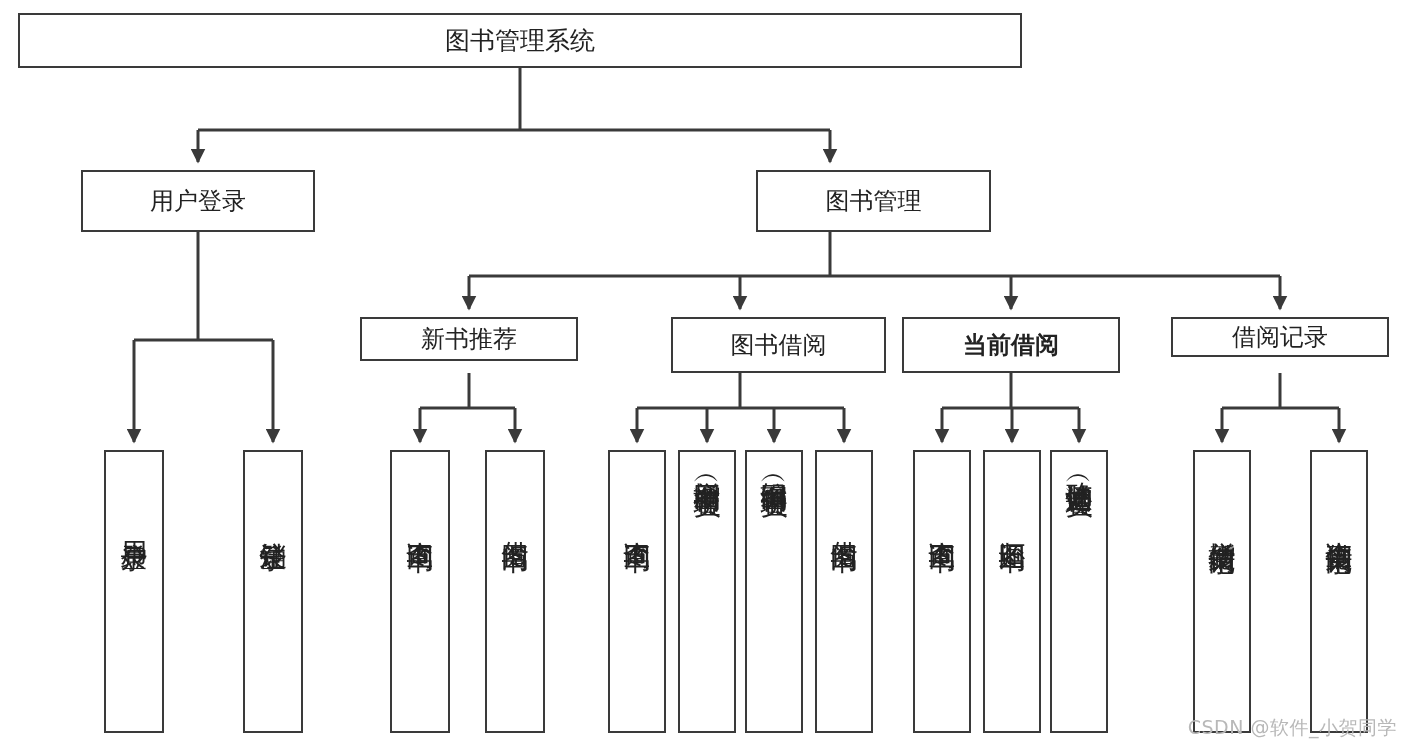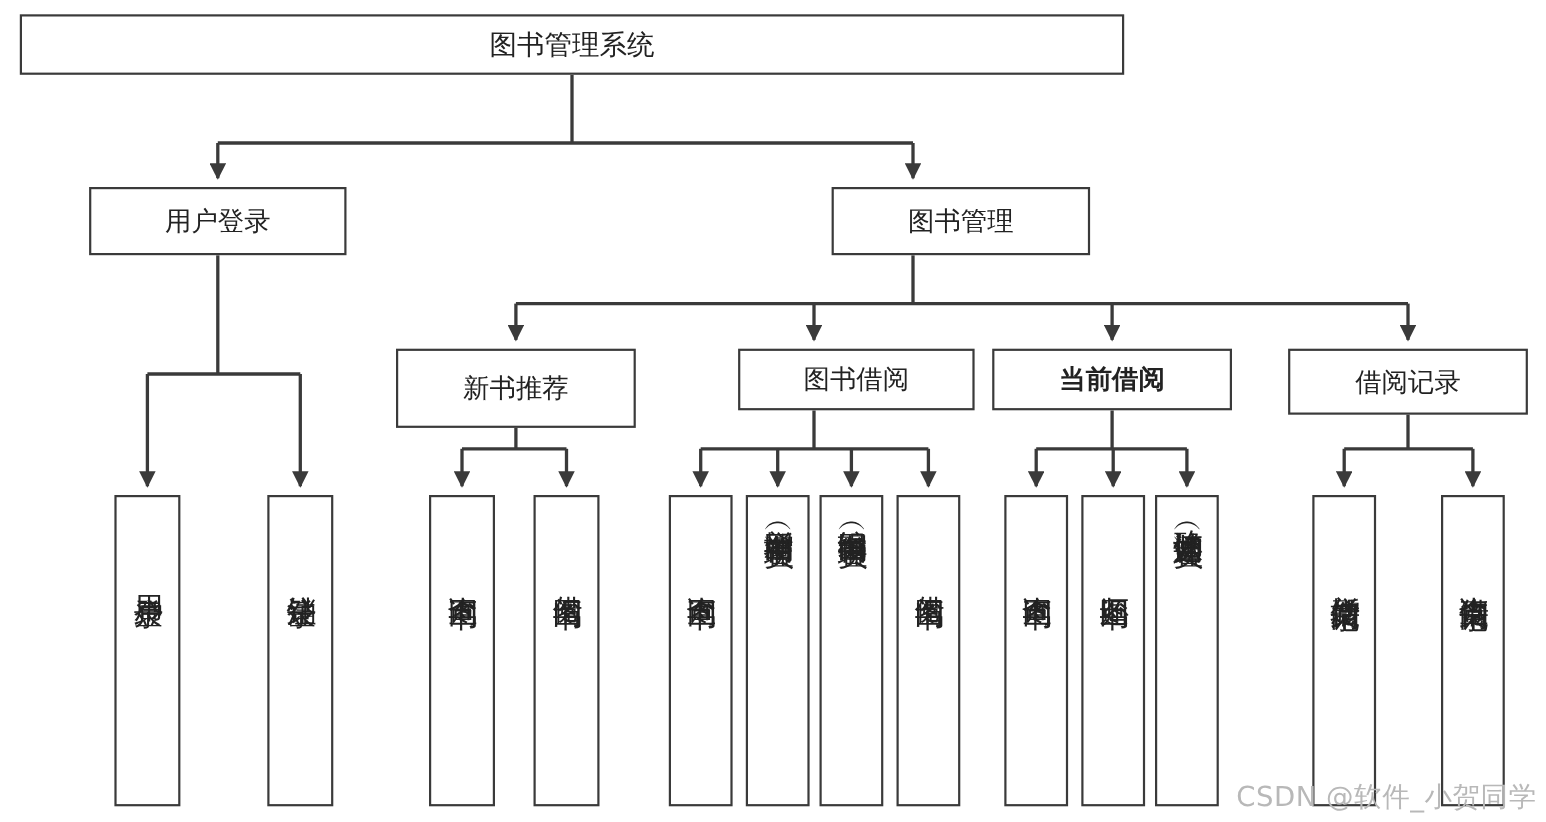--- a/index.html
+++ b/index.html
@@ -64,21 +64,21 @@
   .node.vertical.mid .node-label {
     padding-top: 62px;
   }
   .node.vertical.tall .node-label {
     padding-top: 2px;
   }
   .watermark {
     position: absolute;
     right: 8px;
     bottom: 6px;
-    font-size: 25px;
+    font-size: 19px;
     color: #b8b8b8;
     white-space: nowrap;
     letter-spacing: 0.5px;
   }
 </style>
 </head>
 <body>
 
 <div id="diagram-root">
 
@@ -137,33 +137,33 @@
   </div>
 
   <div class="node horizontal" style="left:81px; top:170px; width:234px; height:62px;">
     <span class="node-label">用户登录</span>
   </div>
 
   <div class="node horizontal" style="left:712px; top:170px; width:235px; height:62px;margin-left:44px;">
     <span class="node-label">图书管理</span>
   </div>
 
-  <div class="node horizontal" style="left:360px; top:317px; width:218px; height:72px;">
+  <div class="node horizontal" style="left:360px; top:317px; width:218px; height:44px;">
     <span class="node-label">新书推荐</span>
   </div>
 
   <div class="node horizontal" style="left:633px; top:317px; width:215px; height:56px;margin-left:38px;">
     <span class="node-label">图书借阅</span>
   </div>
 
   <div class="node horizontal" style="left:902px; top:317px; width:218px; height:56px;font-weight:bold;">
     <span class="node-label">当前借阅</span>
   </div>
 
-  <div class="node horizontal" style="left:1171px; top:317px; width:218px; height:60px;">
+  <div class="node horizontal" style="left:1171px; top:317px; width:218px; height:40px;">
     <span class="node-label">借阅记录</span>
   </div>
 
   <div class="node vertical mid" style="left:104px; top:450px; width:60px; height:283px;">
     <span class="node-label">用户登录</span>
   </div>
 
   <div class="node vertical mid" style="left:243px; top:450px; width:60px; height:283px;">
     <span class="node-label">注销登录</span>
   </div>

